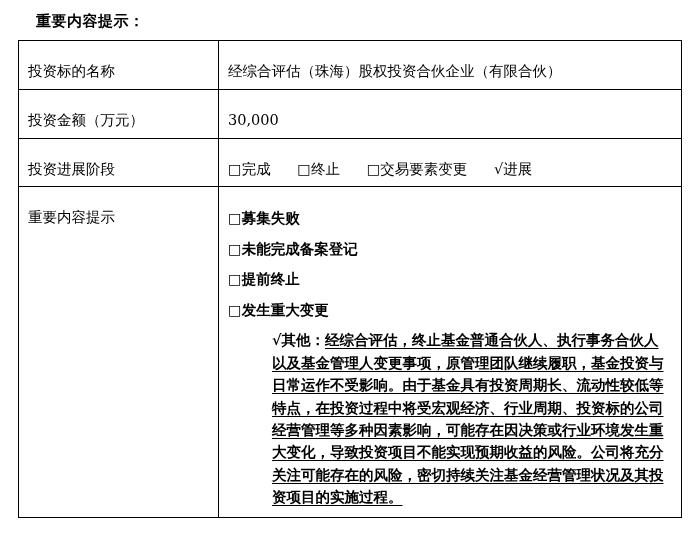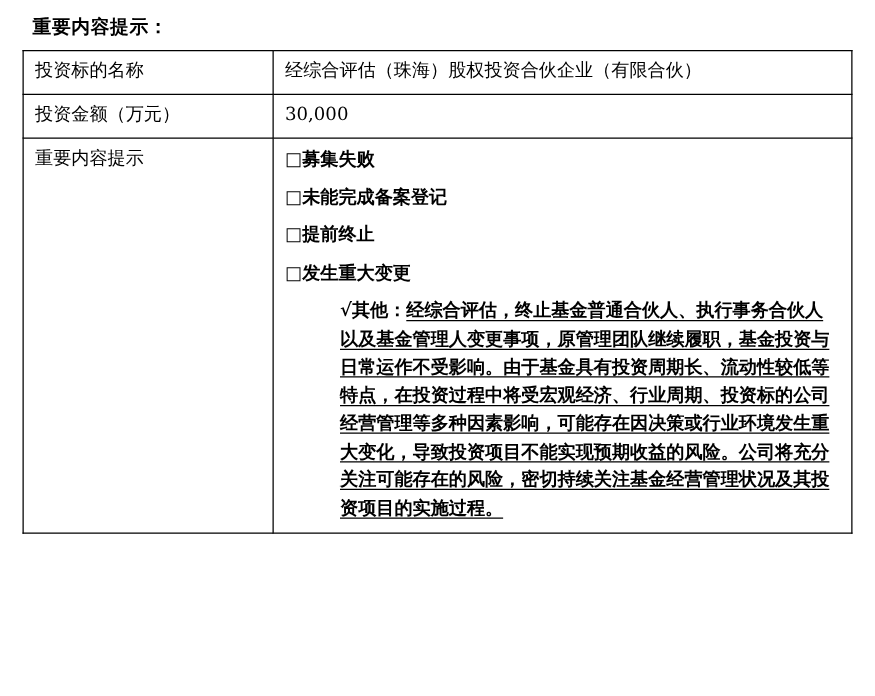--- a/index.html
+++ b/index.html
@@ -19,31 +19,31 @@
     width: 700px;
     height: 557px;
     box-sizing: border-box;
     padding: 10px 16px 0 18px;
   }
   .doc-title {
     font-family: "DejaVu Sans", "Liberation Sans", sans-serif;
     font-weight: bold;
     font-size: 15px;
     letter-spacing: 0.5px;
-    margin: 2px 0 9px 8px;
+    margin: 2px 0 9px 18px;
   }
   table.info {
     border-collapse: collapse;
     width: 664px;
     table-layout: fixed;
   }
   table.info td {
     border: 1px solid #000000;
     vertical-align: top;
-    padding: 6px 8px 6px 9px;
+    padding: 20px 8px 6px 9px;
     font-size: 14.5px;
     line-height: 1.5;
   }
   td.label {
     width: 182px;
   }
   .row-h {
     height: 26px;
   }
   .cell-mid {
@@ -94,20 +94,29 @@
   <table class="info">
     <tbody>
       <tr class="row-h">
         <td class="label cell-mid">投资标的名称</td>
         <td class="cell-mid">经综合评估（珠海）股权投资合伙企业（有限合伙）</td>
       </tr>
       <tr class="row-h">
         <td class="label cell-mid">投资金额（万元）</td>
         <td class="cell-mid">30,000</td>
       </tr>
+      <tr class="row-h">
+        <td class="label cell-mid">投资进展阶段</td>
+        <td class="cell-mid opts">
+          <span class="opt"><span>□</span><span>完成</span></span>
+          <span class="opt"><span>□</span><span>终止</span></span>
+          <span class="opt"><span>□</span><span>交易要素变更</span></span>
+          <span class="opt"><span>√</span><span>进展</span></span>
+        </td>
+      </tr>
       <tr>
         <td class="label risk-label-cell">重要内容提示</td>
         <td>
           <ul class="risk-list">
             <li>
               <span>□</span><span>募集失败</span>
             </li>
             <li>
               <span>□</span><span>未能完成备案登记</span>
             </li>

